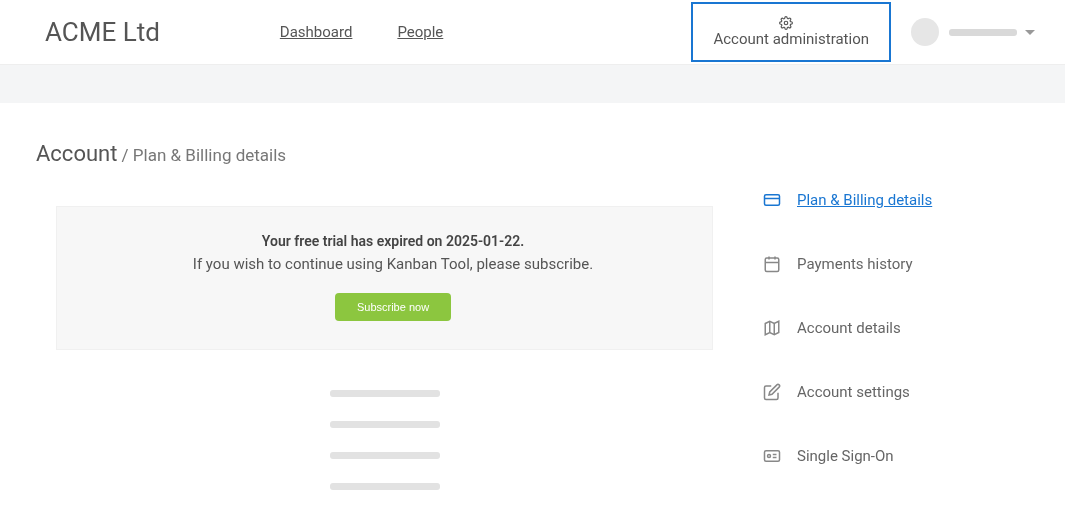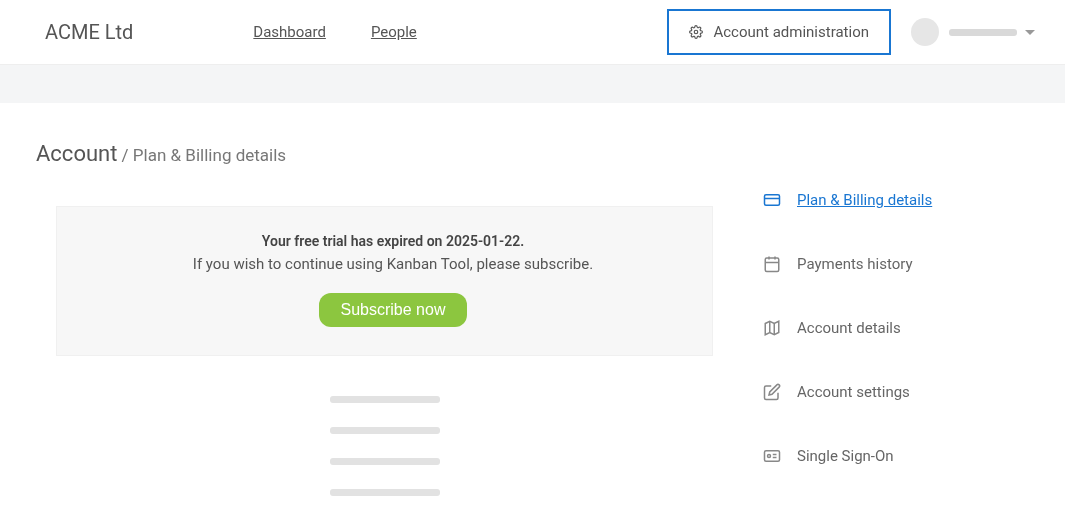--- a/index.html
+++ b/index.html
@@ -11,39 +11,40 @@
     }
     .header {
       display: flex;
       align-items: center;
       height: 65px;
       padding: 0 0 0 45px;
       background: #fff;
       border-bottom: 1px solid #eee;
     }
     .brand {
-      font-size: 20px;
+      font-size: 26px;
       color: #555;
       margin-right: 120px;
     }
     .nav-link {
       font-size: 15px;
       color: #555;
       margin-right: 45px;
       cursor: pointer;
       text-decoration: underline;
     }
     .spacer { flex: 1; }
     .admin-box {
       display: flex;
       align-items: center;
       border: 2px solid #1976d2;
       padding: 12px 20px;
       margin-right: 20px;
       cursor: pointer;
+      flex-direction: column;
     }
     .admin-box svg { margin-right: 10px; }
     .admin-label { font-size: 15px; color: #555; }
     .user-area {
       display: flex;
       align-items: center;
       margin-right: 30px;
       cursor: pointer;
     }
     .avatar {
@@ -100,23 +101,23 @@
     }
     .notice-sub {
       font-size: 15px;
       color: #555;
       margin-bottom: 20px;
     }
     .subscribe-btn {
       display: inline-block;
       background: #8cc63f;
       color: #fff;
-      font-size: 16px;
+      font-size: 11px;
       padding: 8px 22px;
-      border-radius: 12px;
+      border-radius: 4px;
       cursor: pointer;
       border: none;
     }
     .skeletons {
       display: flex;
       flex-direction: column;
       align-items: center;
       gap: 24px;
       padding-bottom: 30px;
     }

